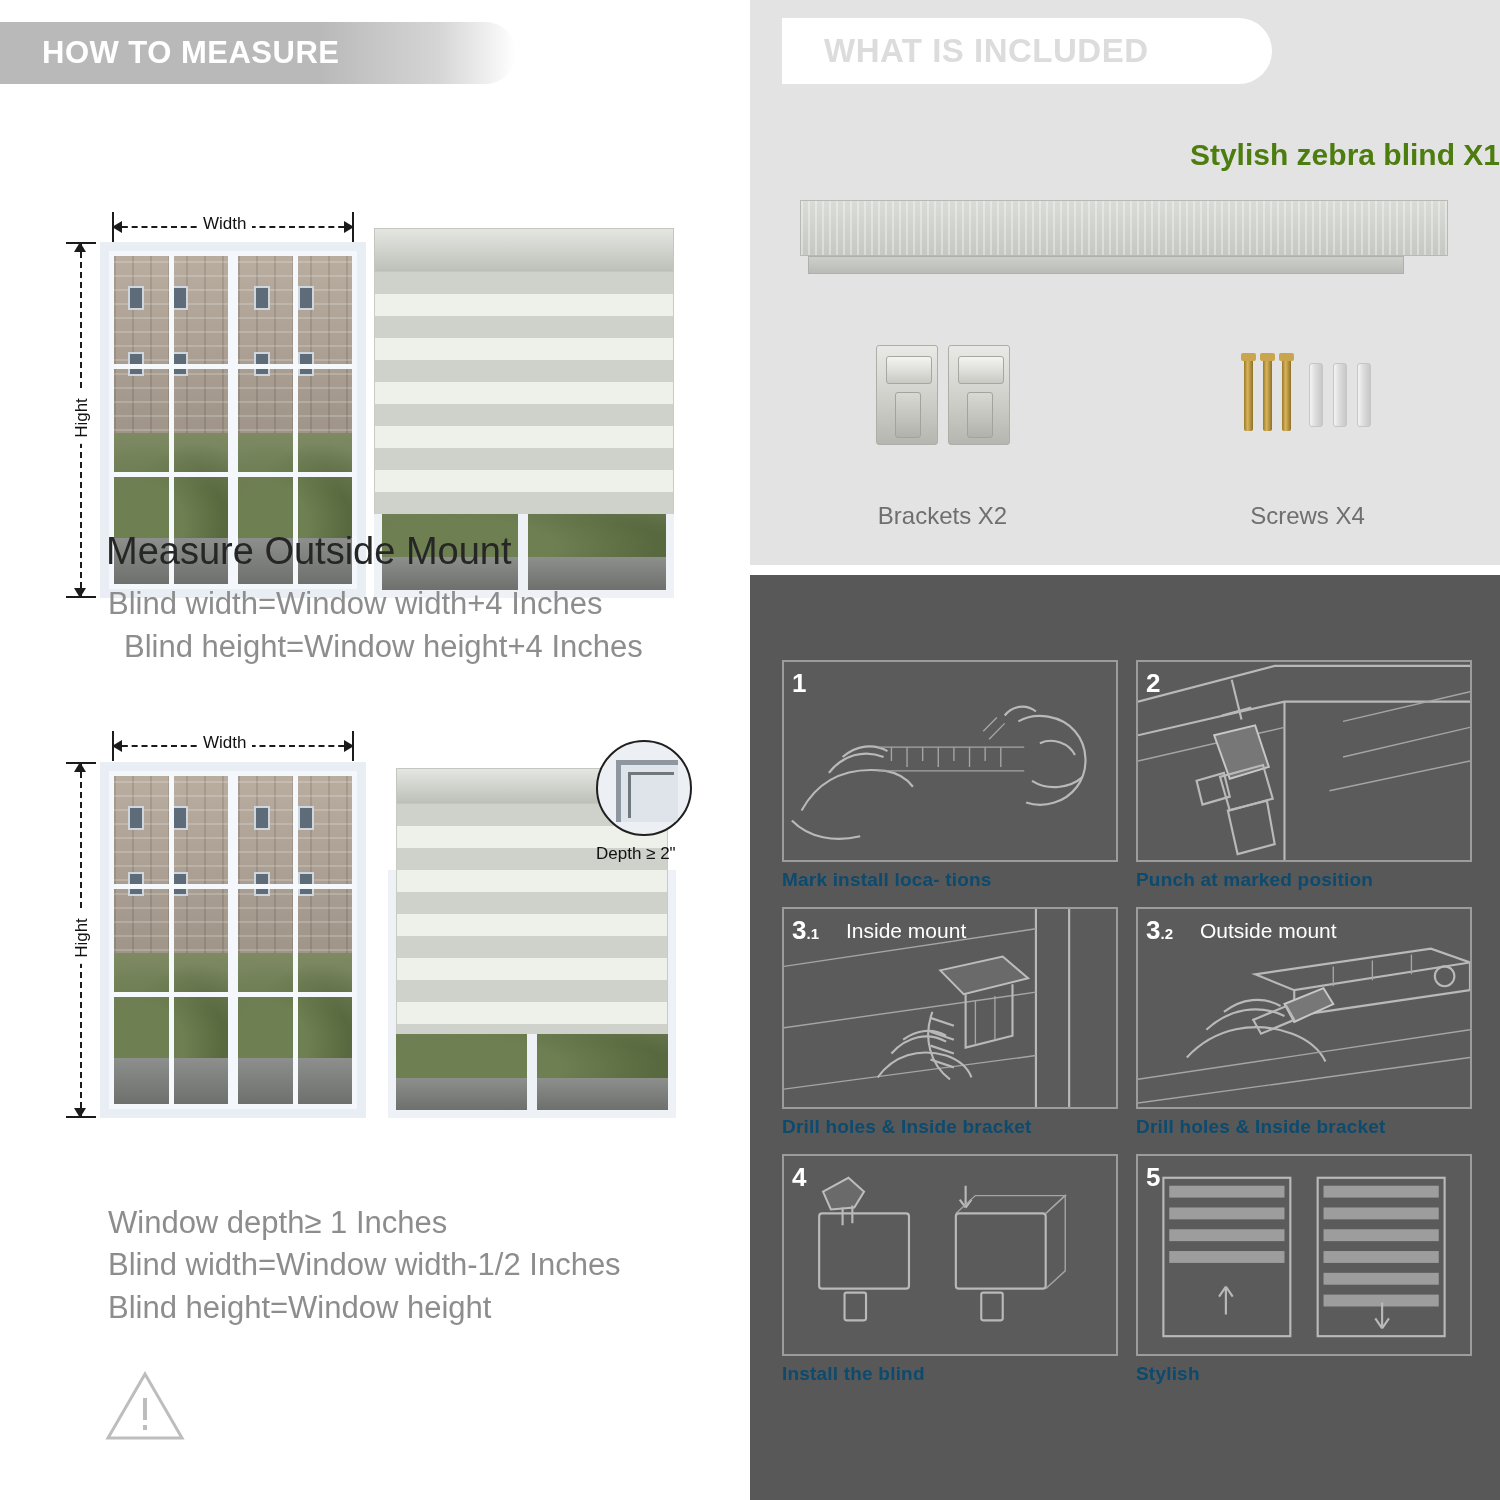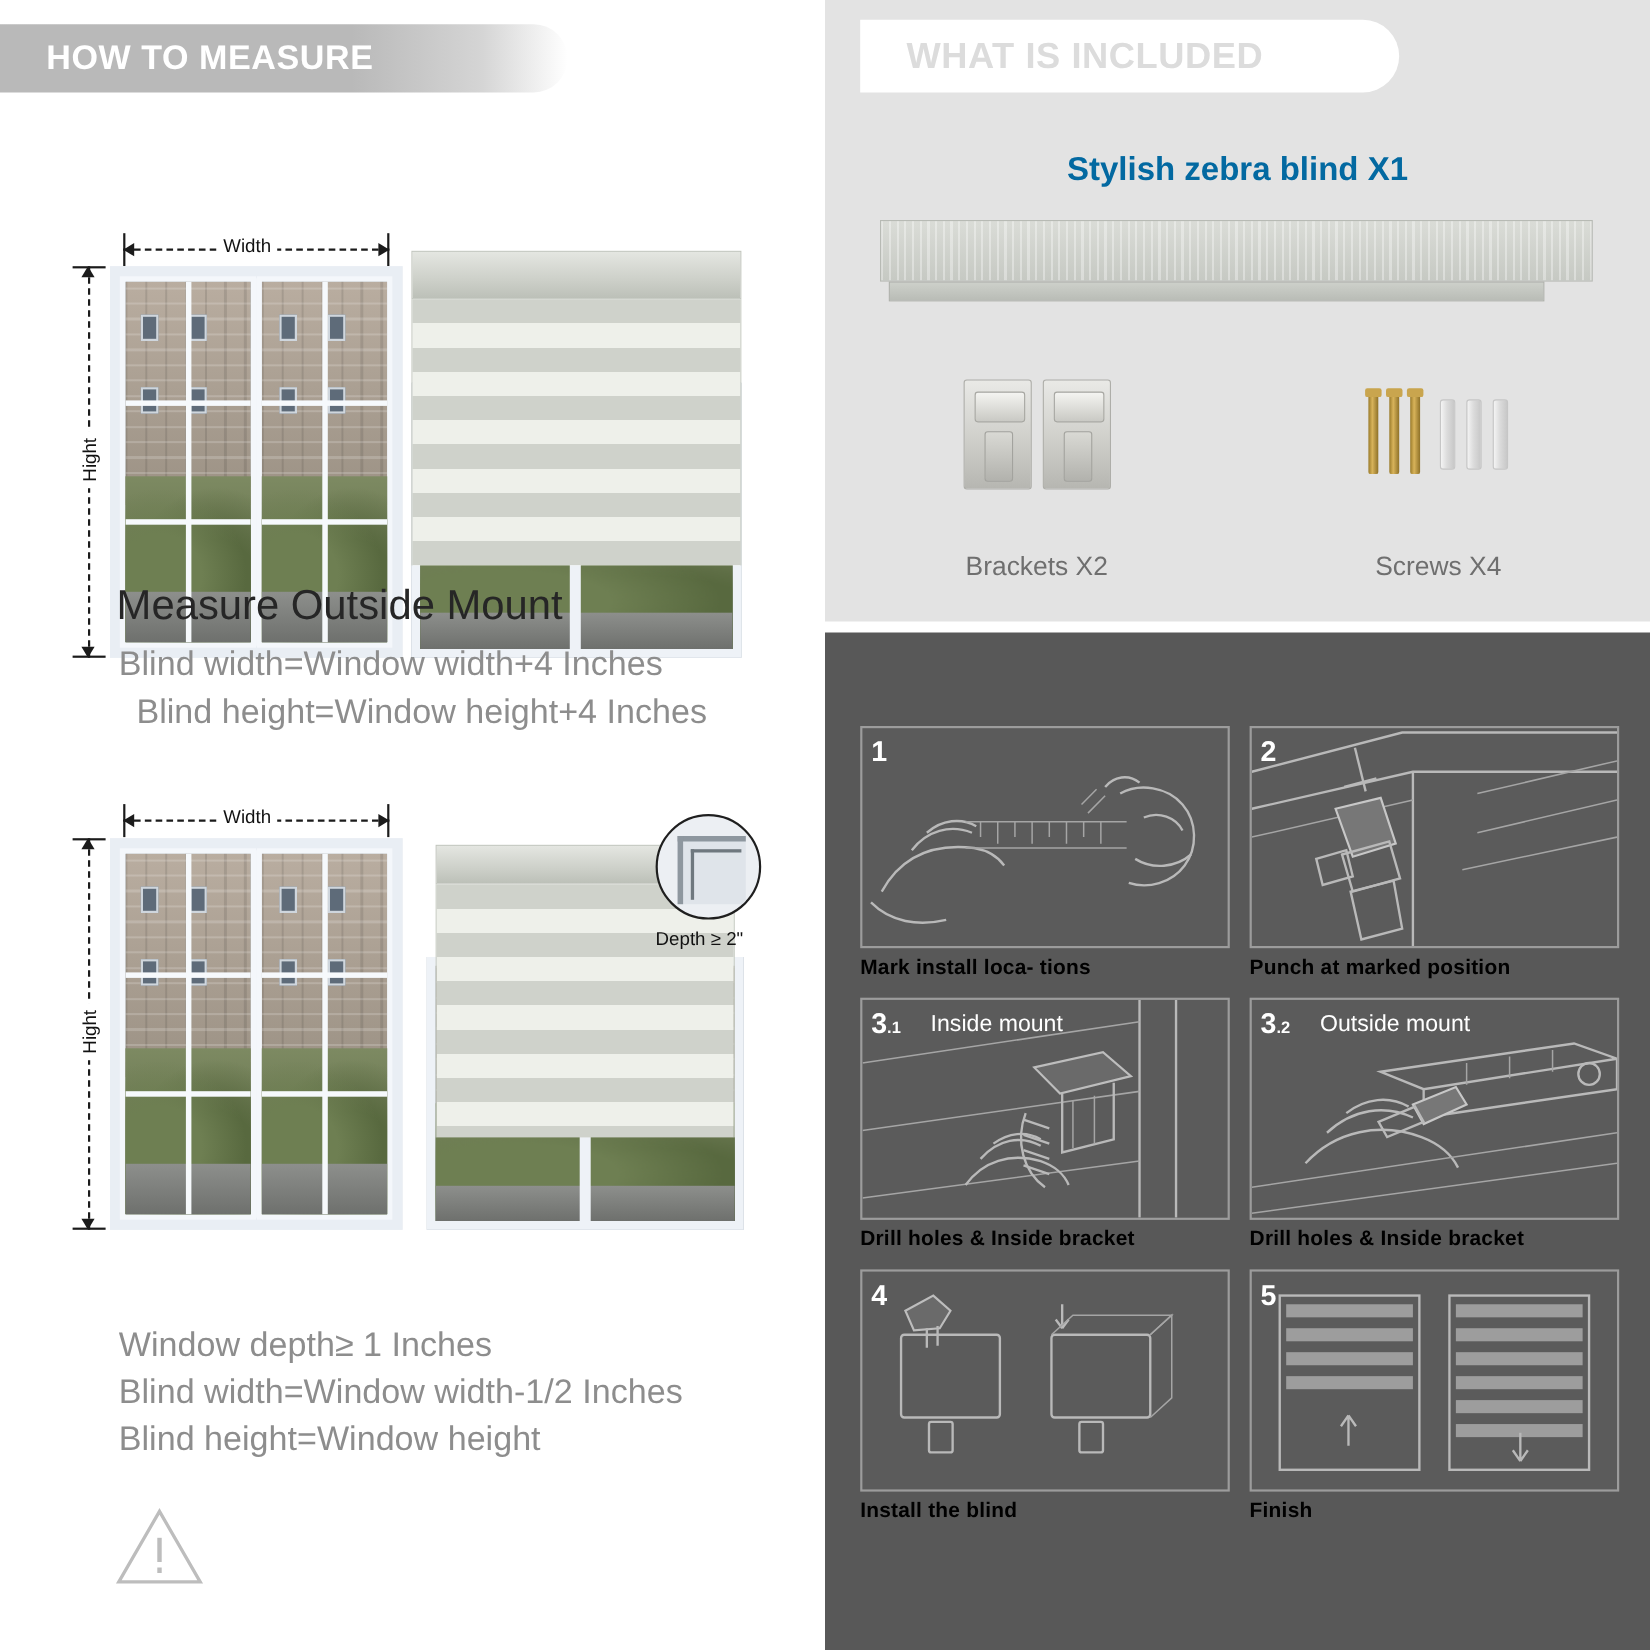--- a/index.html
+++ b/index.html
@@ -159,21 +159,21 @@
   }
   .banner-right {
     position: absolute; left: 782px; top: 18px; width: 490px; height: 66px;
     background: #ffffff; border-radius: 0 34px 34px 0;
     display: flex; align-items: center; padding-left: 42px;
     color: #dcdcdc; font-size: 33px; font-weight: bold; letter-spacing: .5px;
     z-index: 4;
   }
   .inc-title {
     position: absolute; left: 750px; top: 138px; width: 750px;
-    text-align: center; font-size: 30px; color: #0369a1; font-weight: bold;
+    text-align: right; font-size: 30px; color: #4d7c0f; font-weight: bold;
   }
   .headrail {
     position: absolute; left: 800px; top: 200px; width: 648px; height: 78px;
   }
   .headrail .top {
     position: absolute; left: 0; top: 0; width: 100%; height: 56px;
     background: linear-gradient(180deg,#d7d9d4,#c9ccc6 45%,#bfc2bc);
     border: 1px solid #b7bab4;
     background-image:
       repeating-linear-gradient(90deg, rgba(255,255,255,.35) 0 2px, rgba(0,0,0,0) 2px 7px),
@@ -256,21 +256,21 @@
   .step-num {
     position: absolute; left: 8px; top: 6px; z-index: 3;
     font-size: 26px; color: #ffffff; font-weight: bold;
   }
   .step-num small { font-size: 15px; }
   .step-inline {
     position: absolute; left: 62px; top: 10px; z-index: 3;
     font-size: 21px; color: #ffffff;
   }
   .step-cap {
-    margin-top: 7px; font-size: 19px; color: #000000; font-weight: bold;
+    margin-top: 7px; font-size: 19px; color: #0c4a6e; font-weight: bold;
     letter-spacing: .2px;
   }
   .line-art { position: absolute; inset: 0; }
   .line-art svg { width: 100%; height: 100%; display: block; }
   .la { fill: none; stroke: #b9b9b9; stroke-width: 2.2; }
   .la-thin { fill: none; stroke: #a5a5a5; stroke-width: 1.4; }
   .la-fill { fill: #6a6a6a; stroke: #bdbdbd; stroke-width: 2; }
   .la-fill2 { fill: #777777; stroke: #c7c7c7; stroke-width: 2; }
 </style>
 </head>
@@ -595,17 +595,17 @@
               <rect x="190" y="74" width="118" height="12"></rect>
               <rect x="190" y="96" width="118" height="12"></rect>
               <rect x="190" y="118" width="118" height="12"></rect>
               <rect x="190" y="140" width="118" height="12"></rect>
             </g>
             <path class="la" d="M90 160 l0-28 M90 132 l-7 10 M90 132 l7 10"></path>
             <path class="la" d="M250 148 l0 26 M250 174 l-7-10 M250 174 l7-10"></path>
           </svg>
         </div>
       </div>
-      <div class="step-cap">Finish</div>
+      <div class="step-cap">Stylish</div>
     </div>
 
   </div>
 </div>
 
 </body></html>

